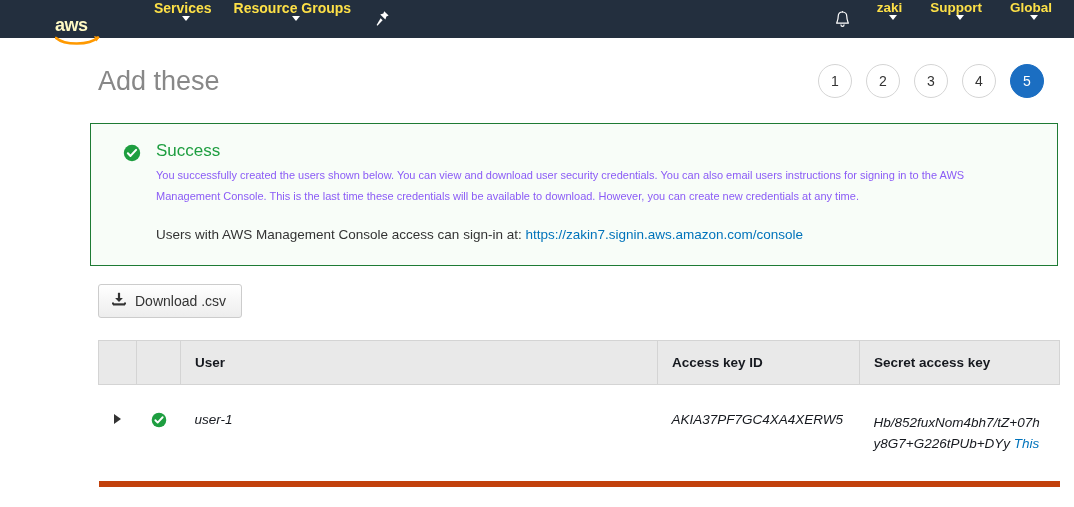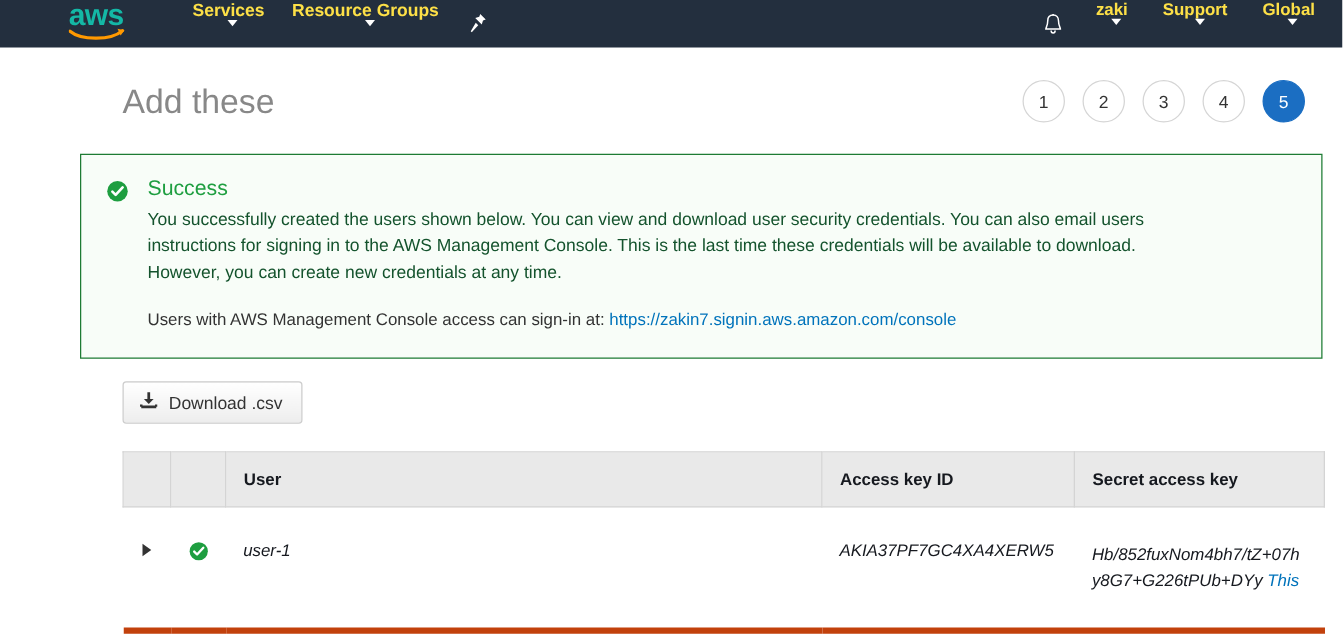--- a/index.html
+++ b/index.html
@@ -20,27 +20,28 @@
     align-items: center;
     position: relative;
   }
   .nav-left { display: flex; align-items: center; height: 100%; }
   .aws-logo {
     width: 46px; height: 30px;
     margin-left: 55px; margin-right: 42px;
     position: relative;
   }
   .aws-logo .wordmark {
-    color: #14b8a6;
-    font-size: 24px;
+    color: #fef9c3;
+    font-size: 18px;
     font-weight: 700;
     letter-spacing: -0.5px;
     line-height: 18px;
     display: block;
     font-family: "Liberation Sans", sans-serif;
+    margin-top: 12px;
   }
   .aws-logo .smile { display: block; margin-top: -2px; }
   .nav-item {
     color: #fde047;
     font-size: 14px;
     font-weight: bold;
     display: flex;
     align-items: center;
     height: 100%;
     padding: 0 11px;
@@ -96,39 +97,39 @@
     cursor: pointer;
   }
   .step.active {
     background: #1b6ec2;
     border-color: #1b6ec2;
     color: #ffffff;
   }
 
   
   .banner {
-    margin: 25px 16px 0 64px;
+    margin: 25px 16px 0 90px;
     border: 1px solid #1e7b34;
     background: #f8fdf8;
-    padding: 17px 20px 20px 20px;
+    padding: 17px 20px 20px 32px;
     display: flex;
     align-items: flex-start;
   }
   .banner-icon { margin-right: 15px; margin-top: 3px; flex: 0 0 auto; }
   .banner-body { flex: 1 1 auto; }
   .banner-title {
     color: #1e9e40;
     font-size: 17px;
     font-weight: normal;
     margin: 0 0 4px 0;
     line-height: 20px;
   }
   .banner-text {
-    color: #14532d;
-    font-size: 14px;
+    color: #8b5cf6;
+    font-size: 11px;
     line-height: 21px;
     margin: 0;
     max-width: 830px;
   }
   .banner-signin {
     color: #333333;
     font-size: 13.5px;
     line-height: 21px;
     margin: 17px 0 0 0;
   }

